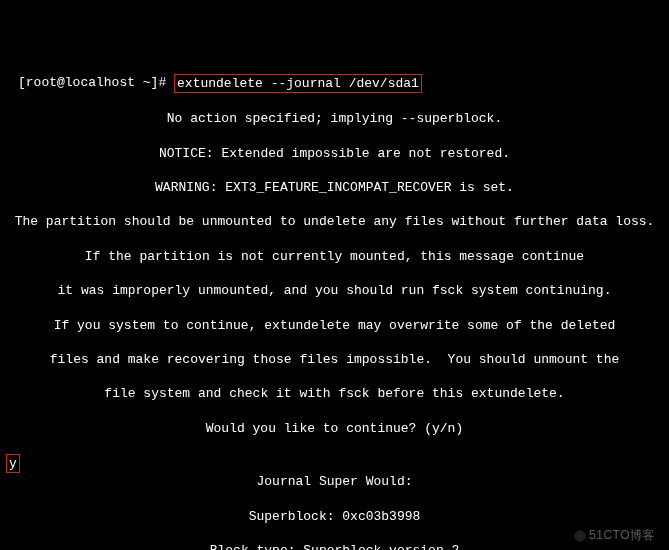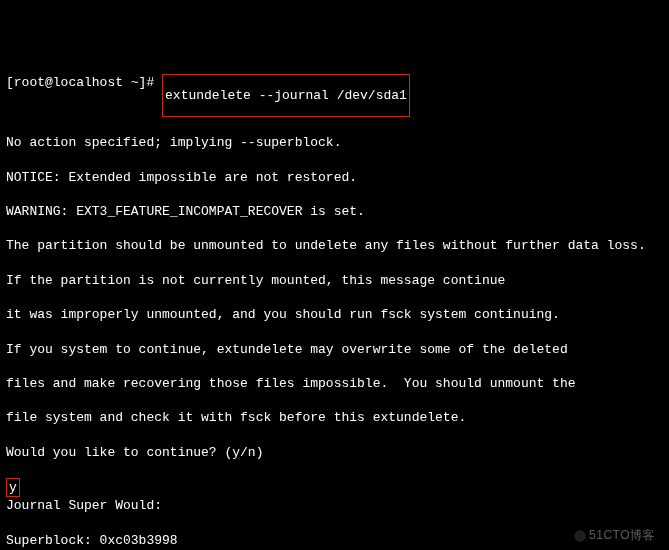--- a/index.html
+++ b/index.html
@@ -7,26 +7,26 @@
   body {
     background: #000;
     color: #fff;
     font-family: "Courier New", monospace;
     font-size: 13px;
     line-height: 17.2px;
     padding: 5px 6px;
     position: relative;
     white-space: pre;
   }
-  .line { display: block; }
-  .prompt-line { display: flex; }
+  .line { display: block; text-align: center; }
+  .prompt-line { display: flex; margin-left: 12px; }
   .prompt { color: #fff; }
   .cmd-box {
     border: 1px solid #c42b1c;
-    padding: 12px 2px;
+    padding: 0 2px;
     color: #fff;
   }
   .y-box {
     border: 1px solid #c42b1c;
     width: 14px;
     display: inline-block;
     text-align: left;
     color: #fff;
     padding: 0 2px;
   }

